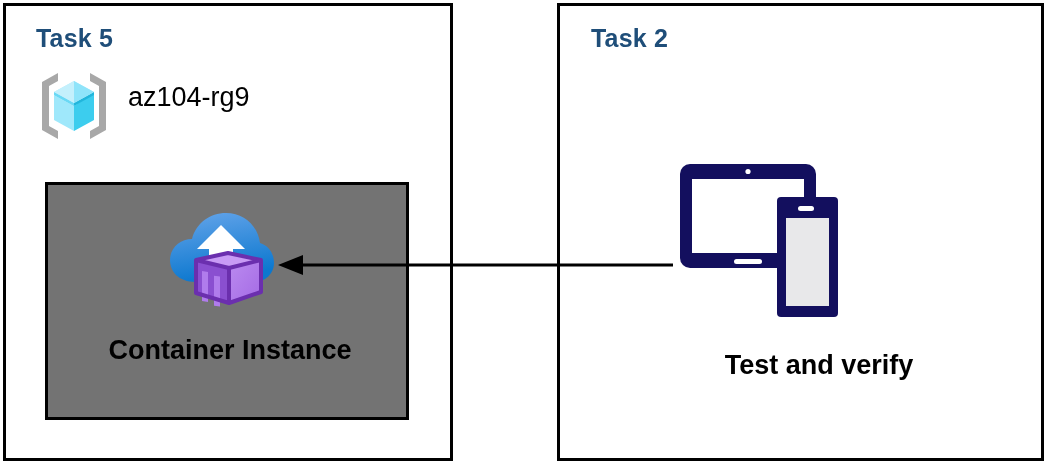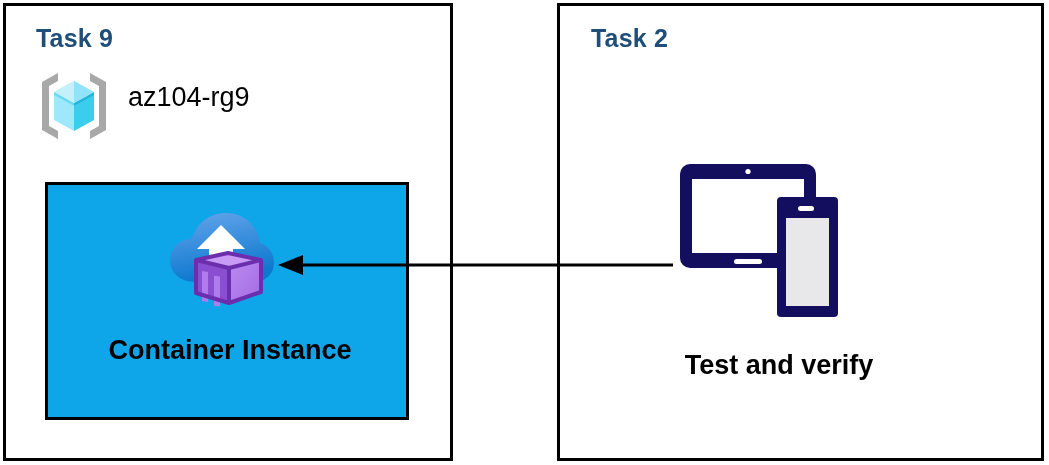--- a/index.html
+++ b/index.html
@@ -36,50 +36,50 @@
   #rg-row{position:absolute;left:30px;top:60px;width:300px;height:80px;}
   #rg-icon{position:absolute;left:0px;top:2px;width:76px;height:76px;}
   #rg-label{
     position:absolute;left:92px;top:16px;
     font-size:27px;font-weight:normal;color:#000000;white-space:nowrap;
   }
 
   
   #container-card{
     position:absolute;left:39px;top:176px;width:364px;height:238px;
-    background:#0ea5e9;
+    background:#737373;
     border:3px solid #000000;
     box-sizing:border-box;
   }
   #aci-icon{position:absolute;left:118px;top:22px;width:110px;height:100px;}
   #aci-label{
     position:absolute;left:0px;top:150px;width:364px;
     text-align:center;
     font-size:27px;font-weight:bold;color:#000000;
   }
 
   
   #devices-icon{position:absolute;left:676px;top:160px;width:190px;height:172px;}
   #devices-label{
-    position:absolute;left:584px;top:350px;width:390px;
+    position:absolute;left:624px;top:350px;width:390px;
     text-align:center;
     font-size:27px;font-weight:bold;color:#000000;
   }
 
   
   #arrow-layer{position:absolute;left:0;top:0;width:1049px;height:465px;pointer-events:none;}
 </style>
 </head>
 <body>
 
 <div id="stage">
 
   <div class="panel" id="panel-task1">
 
-    <div class="panel-title" id="title-task1">Task 9</div>
+    <div class="panel-title" id="title-task1">Task 5</div>
 
     <div id="rg-row">
 
       <div id="rg-icon">
         <svg viewBox="0 0 76 76" width="76" height="76">
 
           <path d="M22 5 L6 14 L6 62 L22 71 L22 63 L13 58 L13 18 L22 13 Z" fill="#a8a8a8"></path>
 
           <path d="M54 5 L70 14 L70 62 L54 71 L54 63 L63 58 L63 18 L54 13 Z" fill="#a8a8a8"></path>
 

